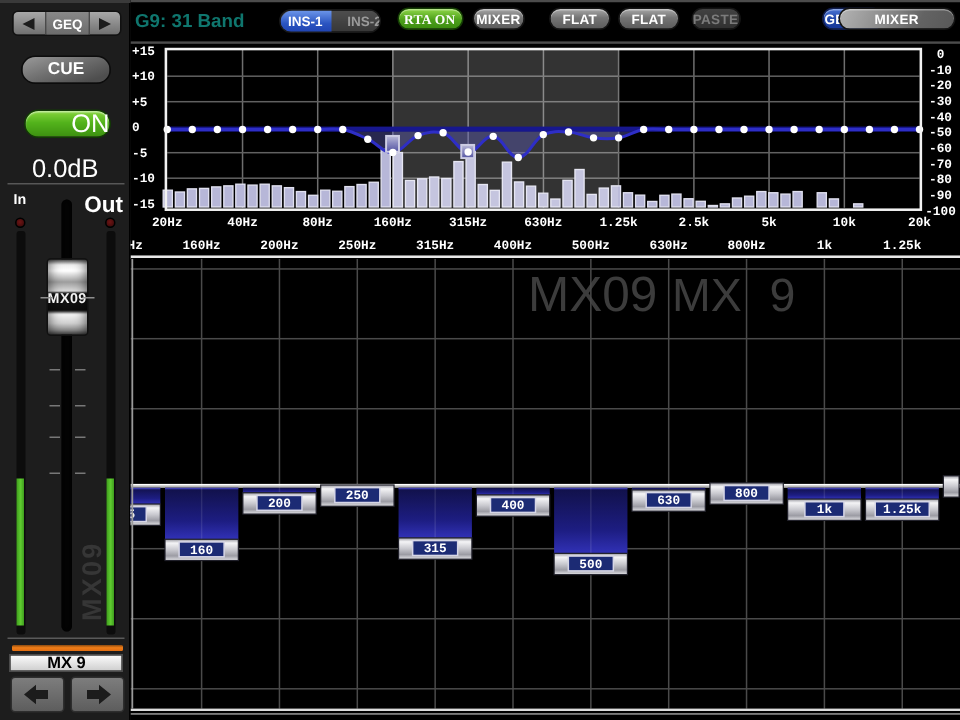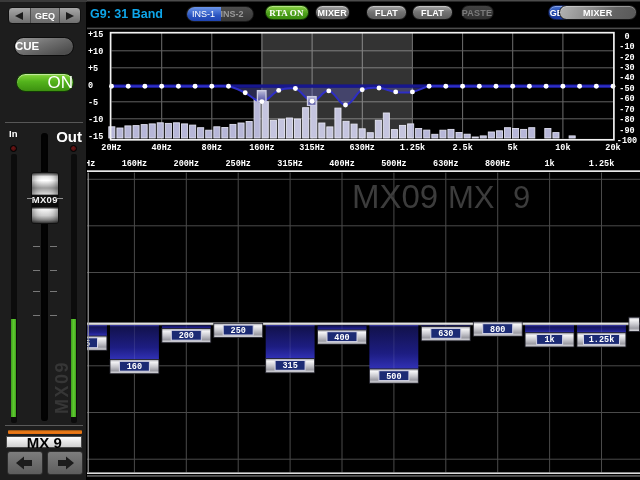--- a/index.html
+++ b/index.html
@@ -20,25 +20,26 @@
    background:linear-gradient(#a8a8a8,#6f6f6f);overflow:hidden;">
    <div class="abs" style="left:21.5px;top:0;width:30px;height:17.6px;background:linear-gradient(#888888,#686868);
      border-left:1px solid #4a4a4a;border-right:1px solid #4a4a4a;color:#fff;font-weight:bold;font-size:9px;
      text-align:center;line-height:17px;">GEQ</div>
    <div class="abs" style="left:6px;top:4px;width:0;height:0;border-top:4.8px solid transparent;border-bottom:4.8px solid transparent;border-right:8px solid #1c1c1c;"></div>
    <div class="abs" style="right:6px;top:4px;width:0;height:0;border-top:4.8px solid transparent;border-bottom:4.8px solid transparent;border-left:8px solid #1c1c1c;"></div>
  </div>
 
  <div class="abs" style="left:14px;top:37px;width:60px;height:19px;border-radius:9.5px;border:1px solid #0c0c0c;
    background:linear-gradient(160deg,#9a9a9a,#6f6f6f 45%,#4e4e4e 85%);color:#fff;font-weight:bold;font-size:11.5px;
-   line-height:17.5px;">CUE</div>
+   text-align:center;line-height:17.5px;">CUE</div>
 
  <div class="abs" style="left:15.5px;top:72.5px;width:58.5px;height:19px;border-radius:9.5px;border:1px solid #123a05;
    background:linear-gradient(#86d63c,#53b31c 45%,#3d9110);box-shadow:inset 0 1px 1px rgba(255,255,255,0.55);
    color:#fff;font-weight:normal;font-size:17px;text-align:right;line-height:17.5px;">ON</div>
+ <div class="abs" style="left:0;top:103px;width:87px;text-align:center;color:#fff;font-size:17px;">0.0dB</div>
  <div class="abs" style="left:5px;top:122px;width:78px;height:1px;background:#575757;"></div>
  <div class="abs" style="left:9px;top:127.5px;color:#fff;font-size:9.5px;font-weight:bold;">In</div>
  <div class="abs" style="right:4px;top:127.5px;color:#fff;font-size:15px;font-weight:bold;">Out</div>
 
  <div class="abs" style="left:10.2px;top:145.3px;width:7px;height:7px;border-radius:50%;background:radial-gradient(circle at 45% 40%,#6e1515,#350808);border:0.5px solid #000;"></div>
  <div class="abs" style="left:70.2px;top:145.3px;width:7px;height:7px;border-radius:50%;background:radial-gradient(circle at 45% 40%,#6e1515,#350808);border:0.5px solid #000;"></div>
 
  <div class="abs" style="left:10.5px;top:154px;width:6.5px;height:269px;background:#0c0c0c;border-radius:2px;"></div>
  <div class="abs" style="left:70.5px;top:154px;width:6.5px;height:269px;background:#0c0c0c;border-radius:2px;"></div>
 
@@ -65,41 +66,41 @@
    background:linear-gradient(#4a4a4a 0%,#ededed 7%,#ffffff 15%,#9c9c9c 30%,#d8d8d8 42%,#141414 45%,#0c0c0c 68%,#f4f4f4 73%,#cfcfcf 85%,#8a8a8a 94%,#3f3f3f 100%);
    box-shadow:inset 6px 0 8px -5px rgba(0,0,0,0.55), inset -6px 0 8px -5px rgba(0,0,0,0.55);">
    <div style="position:absolute;left:0;top:20.5px;width:100%;text-align:center;font-size:9.5px;font-weight:bold;color:#f2f2f2;letter-spacing:0.3px;">MX09</div>
    <div style="position:absolute;left:-5px;top:25px;width:8px;height:1.4px;background:#8f8f8f;"></div>
    <div style="position:absolute;right:-5px;top:25px;width:8px;height:1.4px;background:#8f8f8f;"></div>
  </div>
 
  <div class="abs" style="left:5px;top:424.6px;width:78px;height:1.4px;background:#5a5a5a;"></div>
  <div class="abs" style="left:7.5px;top:430.2px;width:74px;height:4px;border-radius:1px;background:linear-gradient(#8a4a10,#ef7d17 45%,#e06d12);"></div>
  <div class="abs" style="left:6.3px;top:436px;width:76px;height:12.4px;background:linear-gradient(#fbfbfb,#cfcfcf);
-   border:1px solid #4a4a4a;color:#000;font-size:15px;font-weight:bold;text-align:center;line-height:11.2px;">MX 9</div>
+   border:1px solid #4a4a4a;color:#000;font-size:11px;font-weight:bold;text-align:center;line-height:11.2px;">MX 9</div>
  <div class="abs" style="left:7px;top:450.9px;width:36px;height:24px;border-radius:3px;border:1px solid #2e2e2e;
    background:linear-gradient(#7d7d7d,#5d5d5d);">
    <svg width="34" height="22" viewBox="0 0 34 22">
           <path d="M8 11 L16 4.5 L16 8 L24 8 L24 14 L16 14 L16 17.5 Z" fill="#1c1c1c"></path>
         </svg>
  </div>
  <div class="abs" style="left:46.5px;top:450.9px;width:36px;height:24px;border-radius:3px;border:1px solid #2e2e2e;
    background:linear-gradient(#7d7d7d,#5d5d5d);">
    <svg width="34" height="22" viewBox="0 0 34 22">
           <path d="M26 11 L18 4.5 L18 8 L10 8 L10 14 L18 14 L18 17.5 Z" fill="#1c1c1c"></path>
         </svg>
  </div>
 </div>
 
-<div class="abs" style="left:90px;top:7px;color:#0ea5e9;font-size:12.5px;font-weight:600;">G9: 31 Band</div>
+<div class="abs" style="left:90px;top:7px;color:#0f766e;font-size:12.5px;font-weight:600;">G9: 31 Band</div>
 
 <div class="abs" style="left:185.5px;top:6px;width:68px;height:16.4px;border-radius:8.2px;background:linear-gradient(#4e4e4e,#383838);border:1px solid #181818;overflow:hidden;">
   <div class="abs" style="left:0;top:0;width:34px;height:16.4px;background:linear-gradient(#6c96ea,#2a54c0 55%,#1c3fae);border-radius:8.2px 0 0 8.2px;
-    color:#fff;font-size:9px;font-weight:normal;text-align:center;line-height:15.6px;">INS-1</div>
-  <div class="abs" style="left:34px;top:0;width:34px;height:16.4px;color:#9a9a9a;font-size:9px;font-weight:bold;text-align:left;line-height:15.6px;">INS-2</div>
+    color:#fff;font-size:9px;font-weight:bold;text-align:center;line-height:15.6px;">INS-1</div>
+  <div class="abs" style="left:34px;top:0;width:34px;height:16.4px;color:#9a9a9a;font-size:9px;font-weight:bold;text-align:right;line-height:15.6px;">INS-2</div>
 </div>
 <div class="btn" style="left:264.5px;width:44px;background:linear-gradient(#8fd648,#4da01b 55%,#3c8d10);border-color:#143c04;font-family:Liberation Serif, serif;">RTA ON</div>
 <div class="btn gb" style="left:315px;width:34.5px;">MIXER</div>
 <div class="btn gb" style="left:366px;width:41px;">FLAT</div>
 <div class="btn gb" style="left:412px;width:41px;">FLAT</div>
 <div class="btn" style="left:460.5px;width:33px;background:linear-gradient(#424242,#303030);color:#7b7b7b;box-shadow:none;text-align:center;">PASTE</div>
 <div class="btn" style="left:511.5px;width:41.5px;background:linear-gradient(#4a74d4,#1f44a6 55%,#17379a);border-color:#101c4a;margin-left:36px;">GEQ ON</div>
 <div class="btn gb" style="left:559px;width:77.5px;background:linear-gradient(115deg,#b4b4b4,#8a8a8a 40%,#636363 70%,#585858);">MIXER</div>
 
 <svg width="553" height="174" viewBox="87 0 553 174" style="position:absolute;left:87px;top:0">

